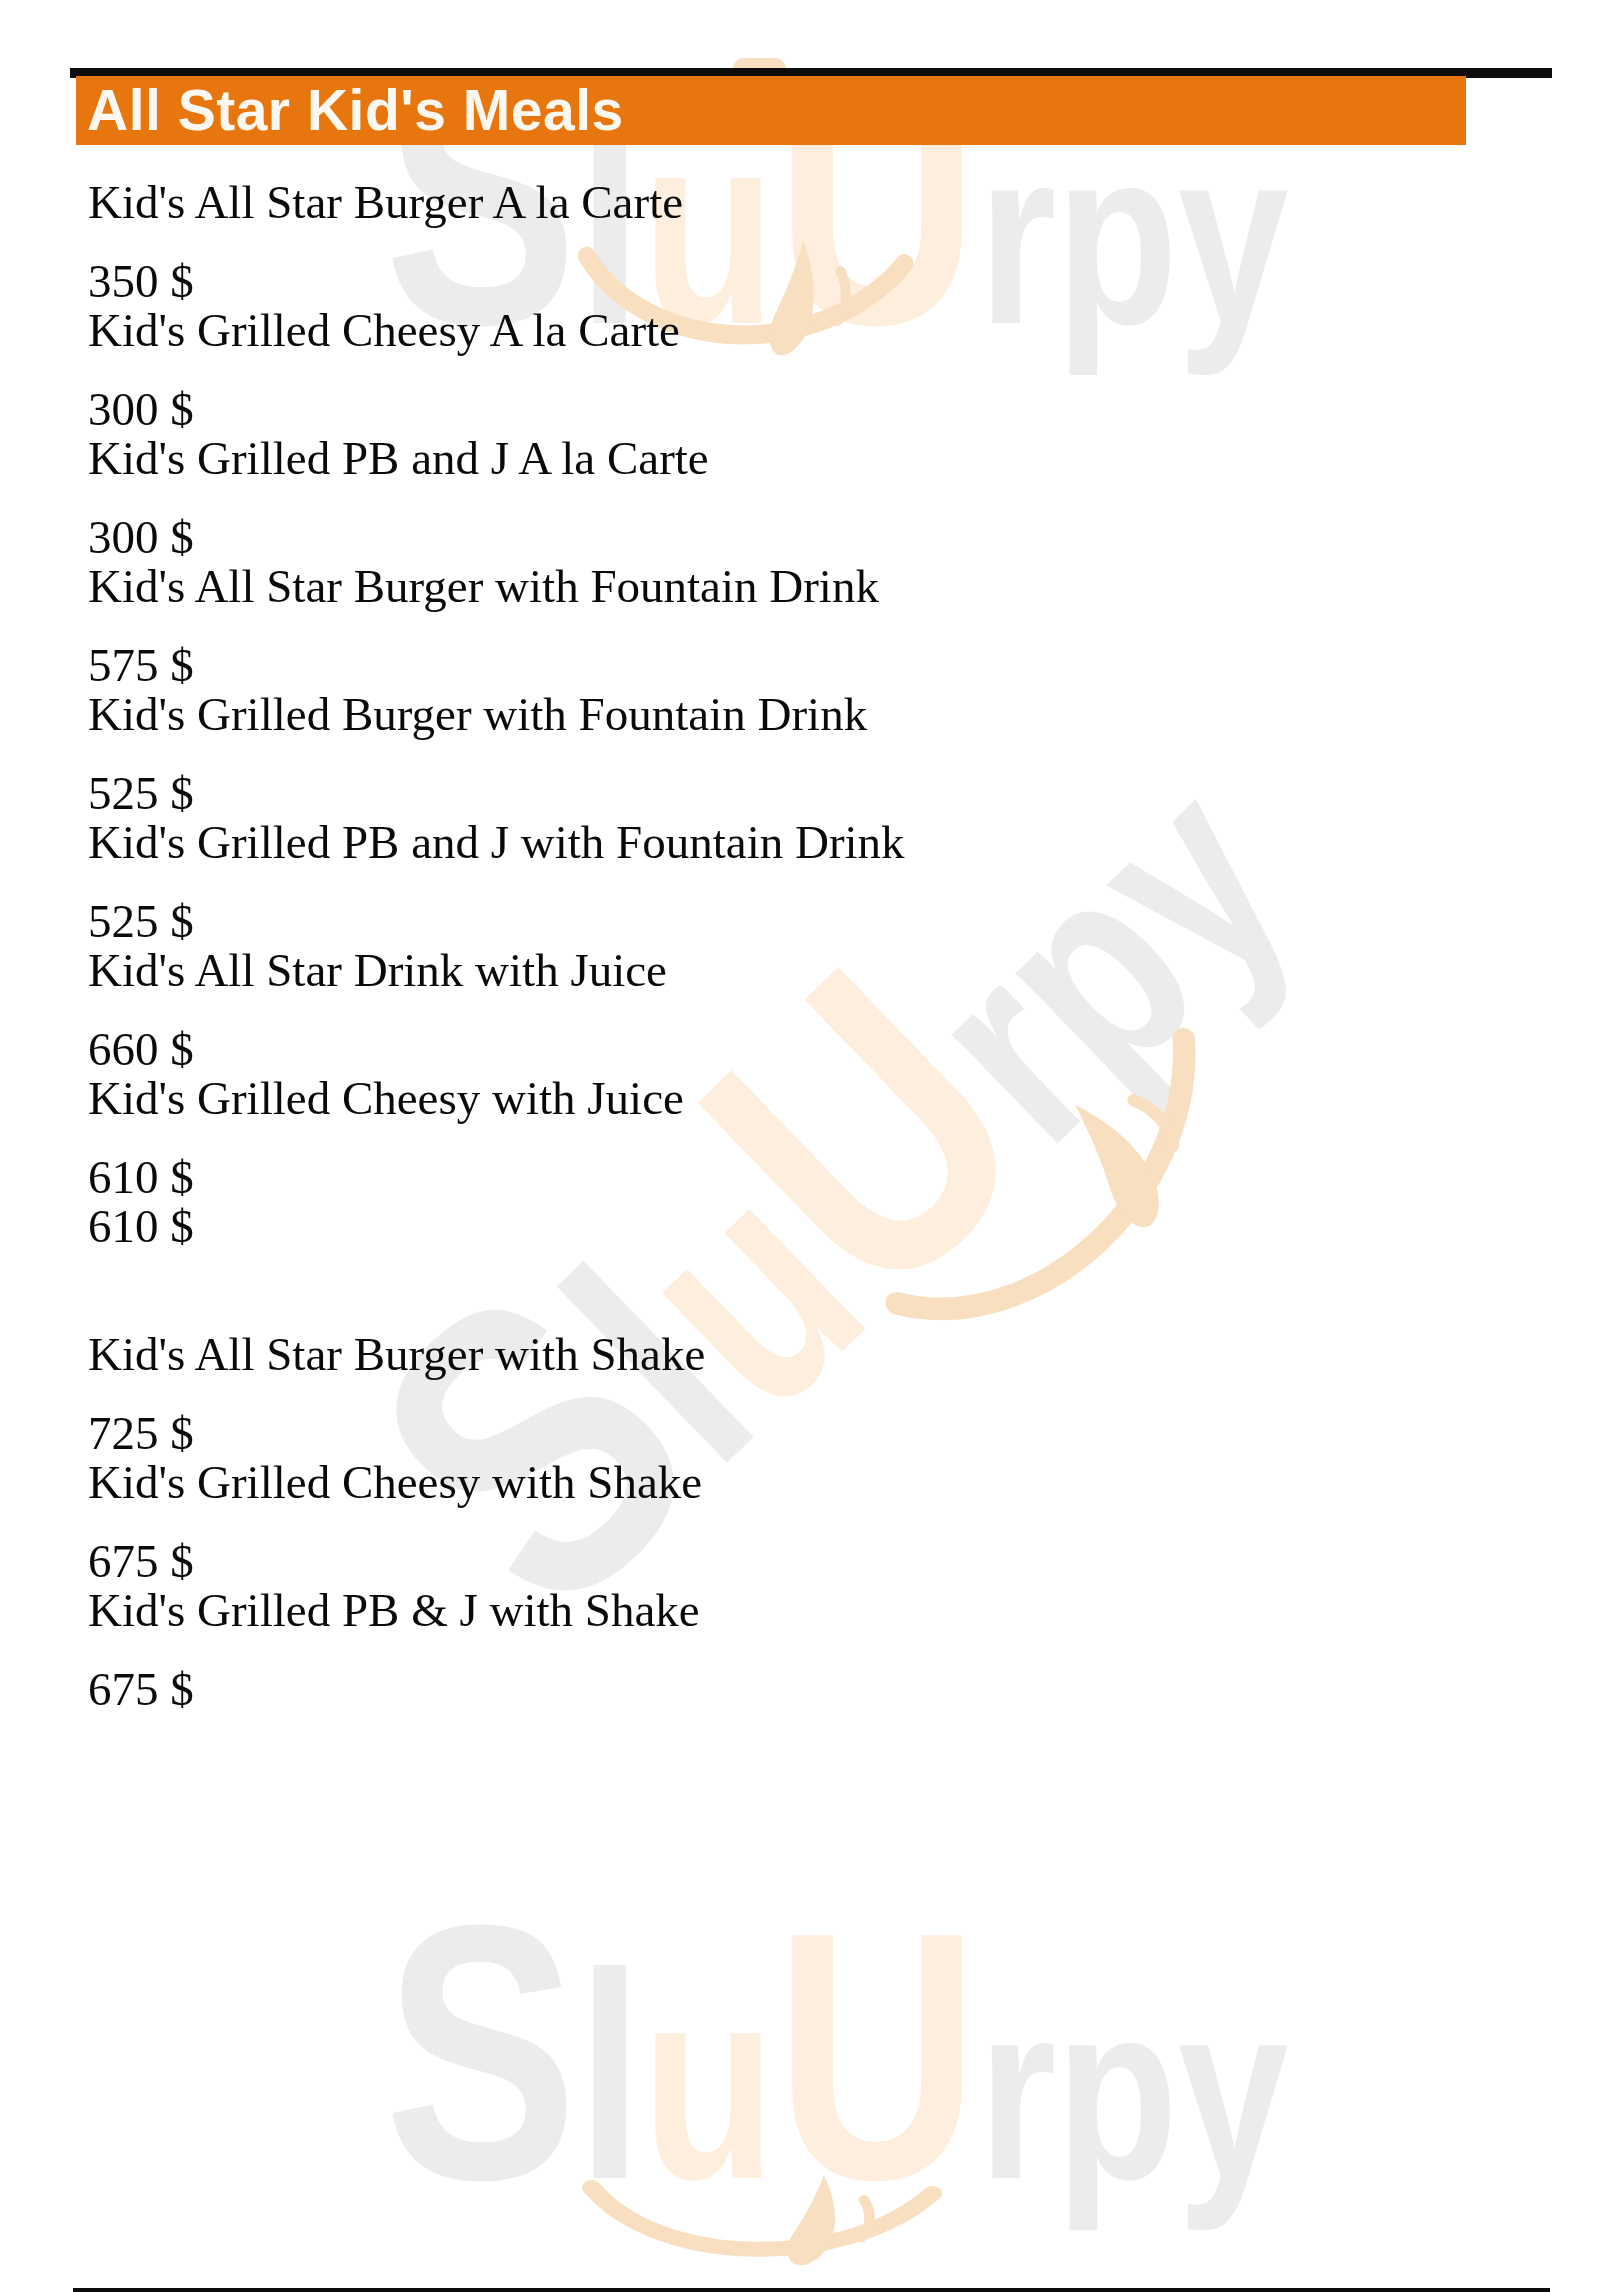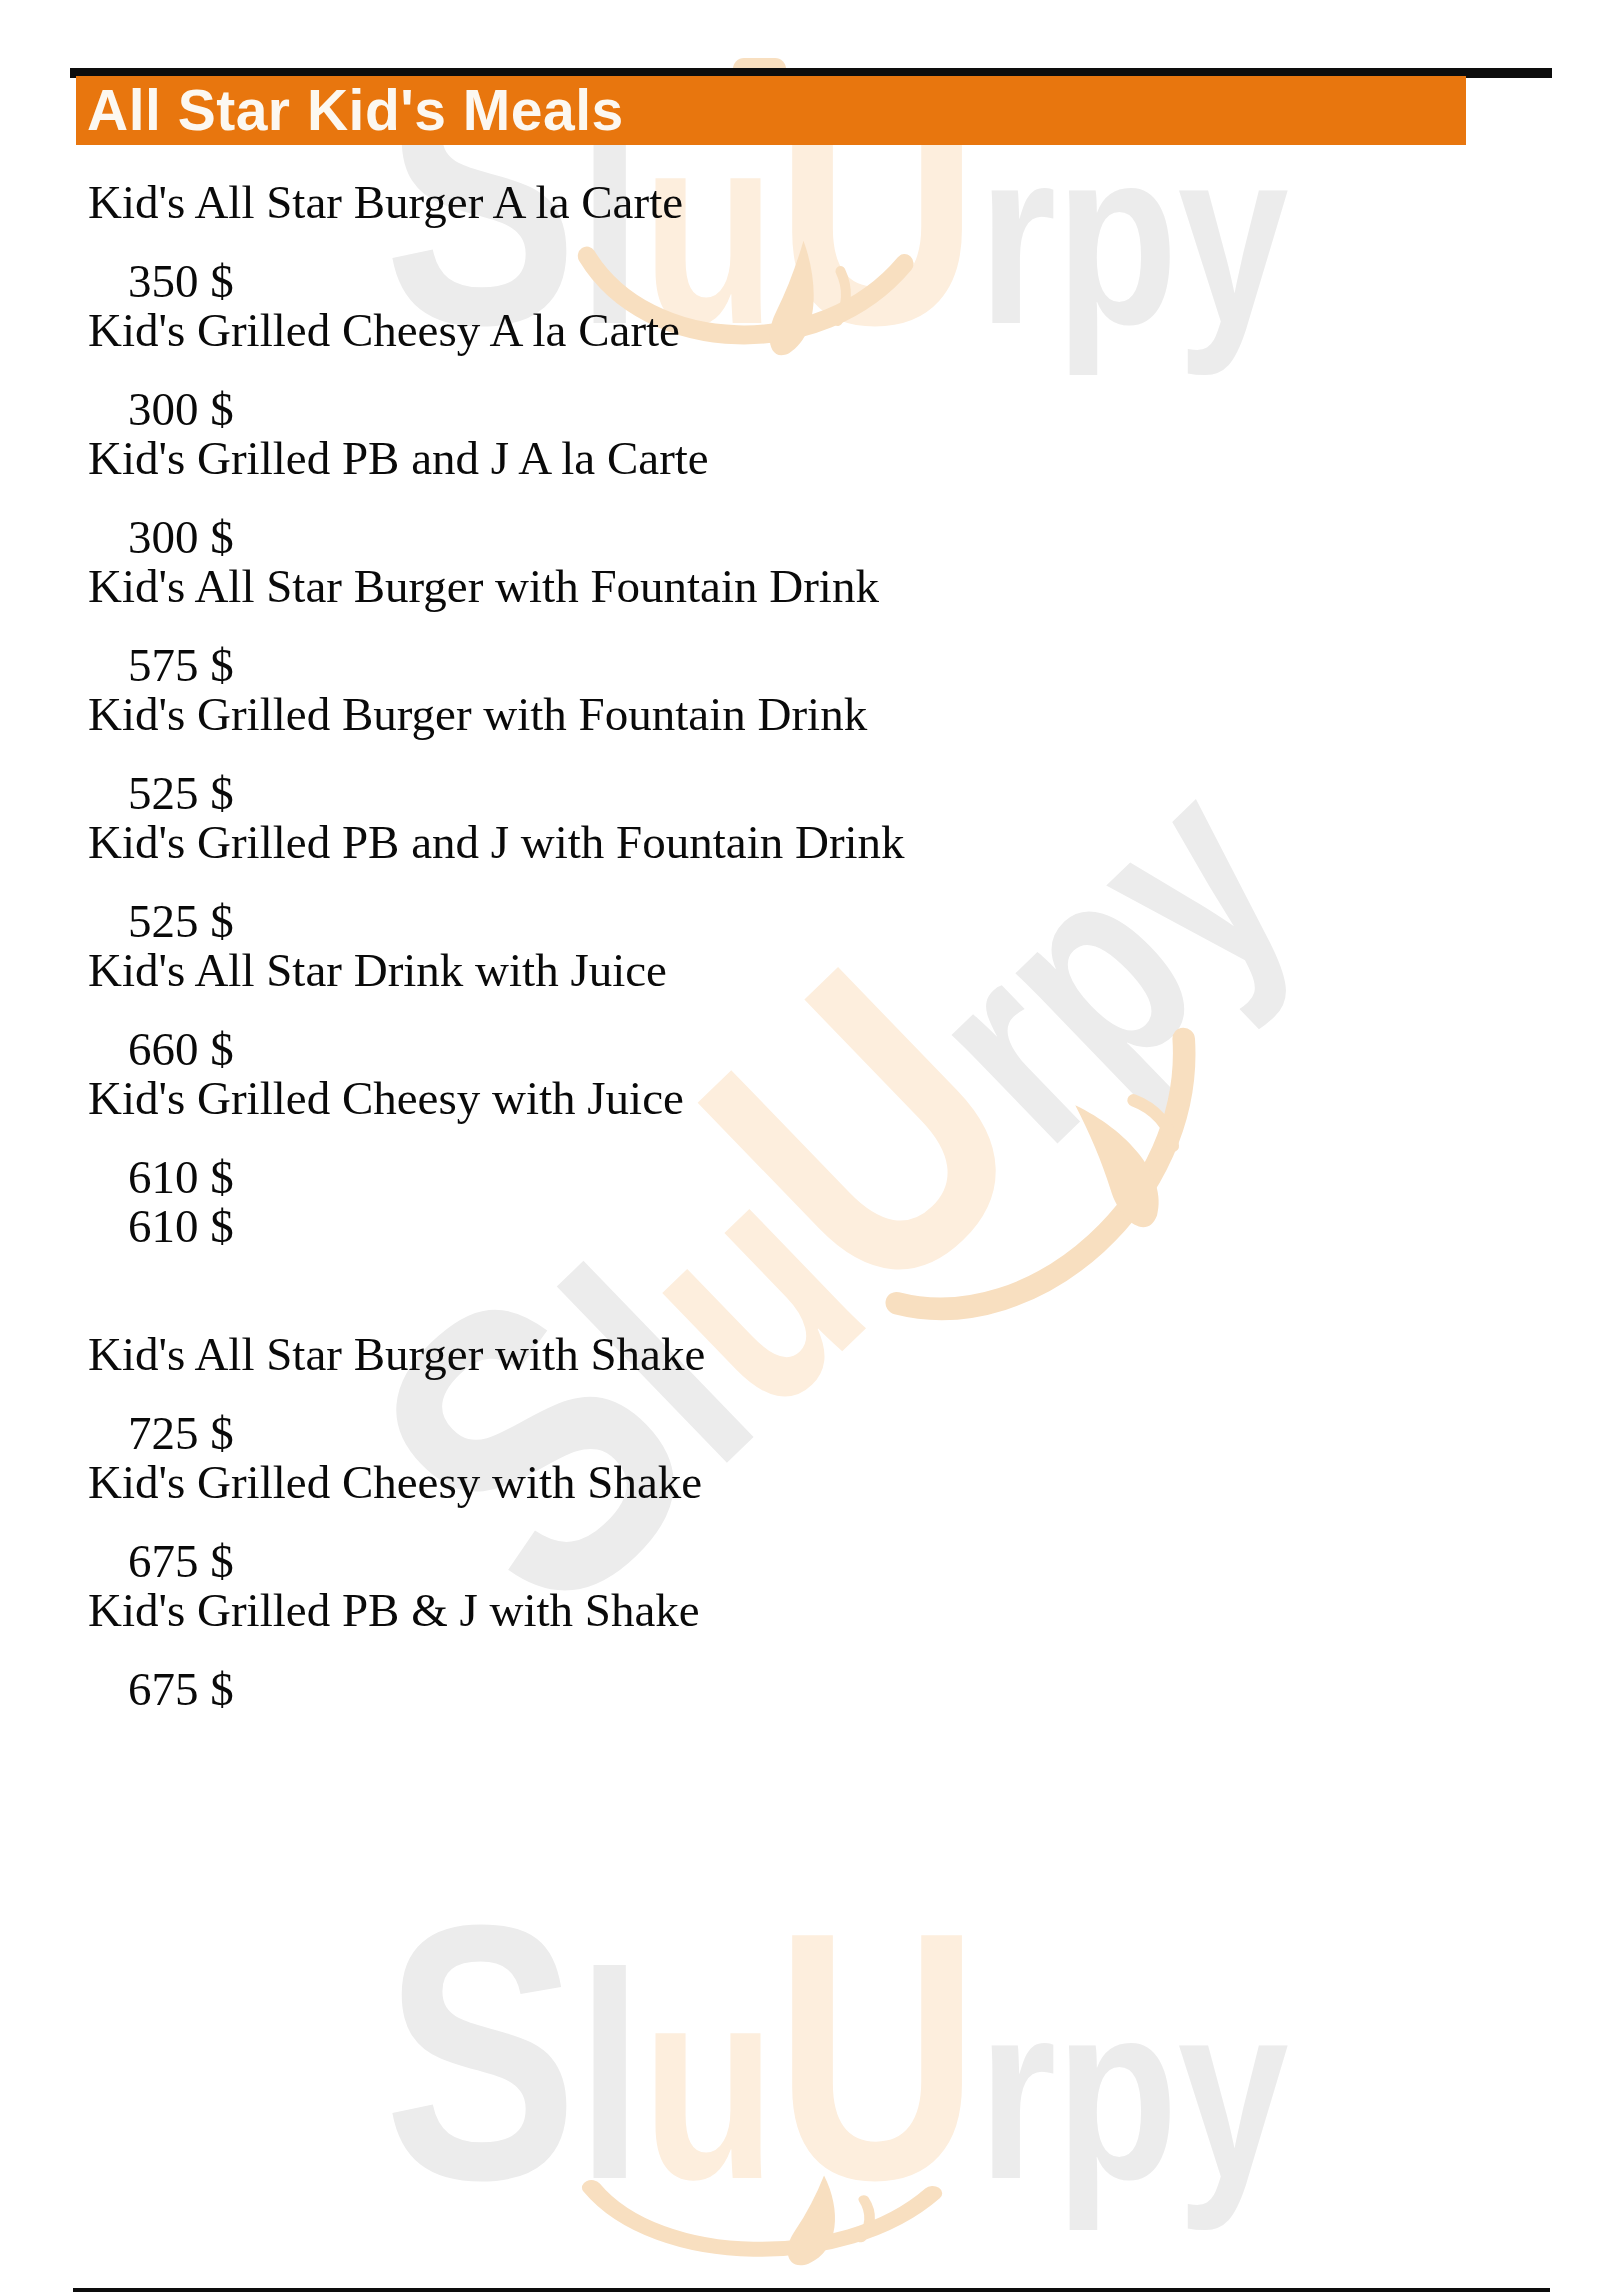--- a/index.html
+++ b/index.html
@@ -41,21 +41,21 @@
   }
   .row {
     height:128px;
     display:flex; justify-content:space-between; align-items:flex-start;
     font-family:Liberation Serif, serif;
     font-size:47px; line-height:49px;
     color:var(--item-text);
     white-space:nowrap;
     flex-direction:column;
   }
-  .item-price { text-align:right;margin-left:40px; }
+  .item-price { text-align:right; }
 
   
   .wm { position:absolute; z-index:1; pointer-events:none; }
   .wm-letters {
     display:flex; align-items:baseline;
     transform:scaleX(0.8); transform-origin:left bottom;
     font-weight:bold; letter-spacing:-0.045em; white-space:nowrap;
   }
   .wm-letters span { display:inline-block; }
   .g  { color:var(--watermark-gray); }

